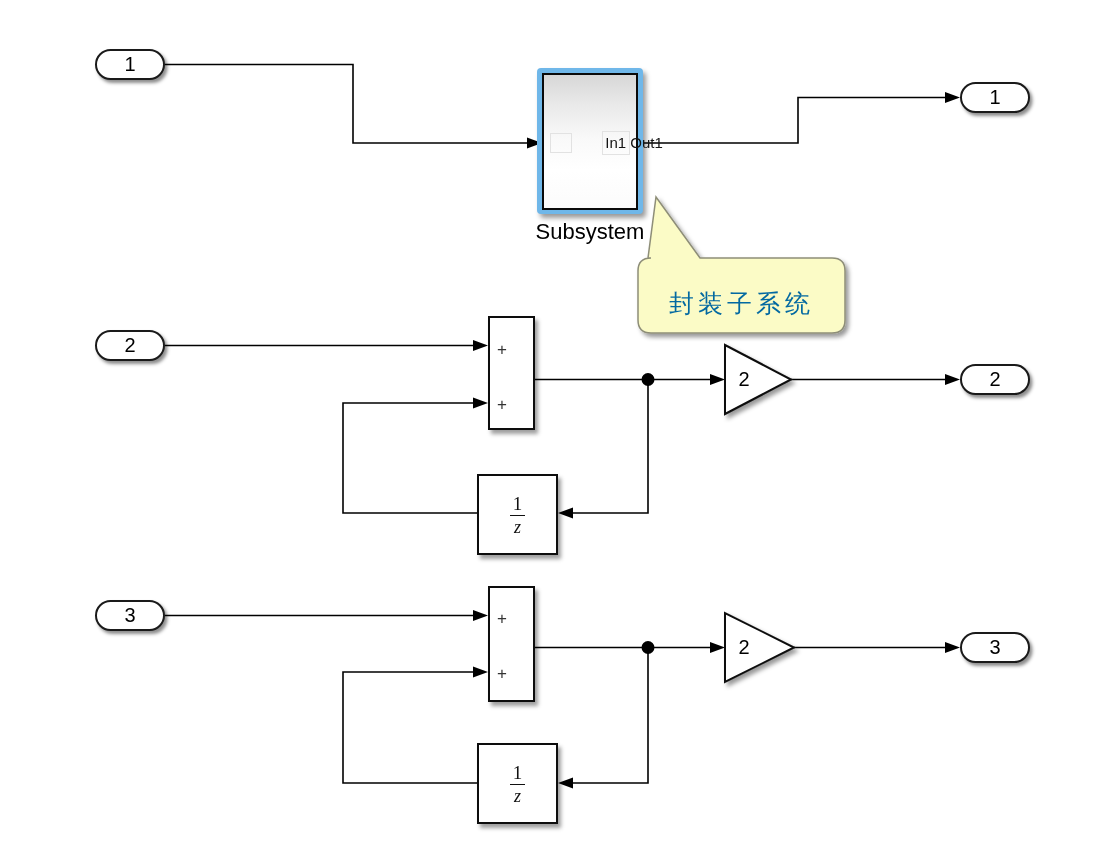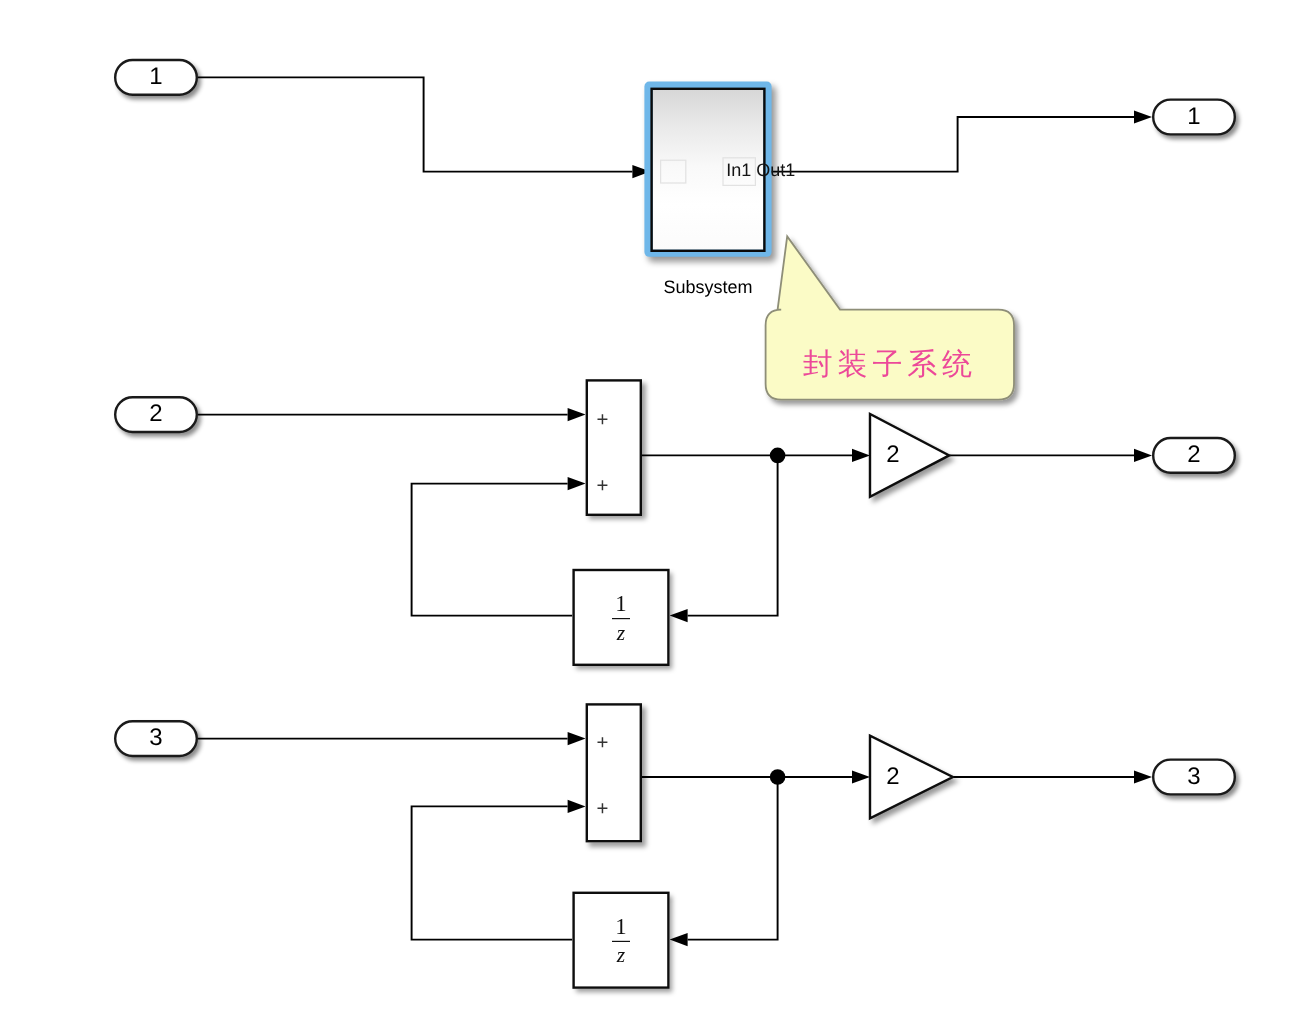--- a/index.html
+++ b/index.html
@@ -42,31 +42,31 @@
     position:absolute;left:5px;top:5px;right:5px;bottom:4px;
     box-sizing:border-box;border:2px solid #0a0a0a;
     background:linear-gradient(180deg,#d7d7d7 0%,#e9e9e9 22%,#f9f9f9 48%,#ffffff 72%,#fbfbfb 100%);
   }
   .ghost{position:absolute;border:1px solid #e2e2e2;background:transparent;}
   .subsys-text{
     position:absolute;left:537px;top:134px;width:106px;text-align:center;
     font-size:15px;line-height:18px;color:#141414;margin-left:44px;
   }
   .block-name{
-    position:absolute;left:520px;top:231px;width:140px;text-align:center;
-    font-size:15px;color:#000;
+    position:absolute;left:520px;top:219px;width:140px;text-align:center;
+    font-size:22px;color:#000;
   }
   .gain-label{
     position:absolute;width:24px;text-align:center;
     font-size:20px;line-height:22px;color:#000;
   }
   .callout-text{
     position:absolute;left:640px;top:259px;width:203px;height:88px;
     display:flex;align-items:center;justify-content:center;
-    font-size:25px;letter-spacing:4px;color:#ec4899;
+    font-size:25px;letter-spacing:4px;color:#0369a1;
   }
 </style>
 </head>
 <body>
 
 <div id="canvas">
 
   <svg id="wires" width="1094" height="858" viewBox="0 0 1094 858">
     <defs>
       <filter id="blkshadow" x="-30%" y="-30%" width="170%" height="170%">

